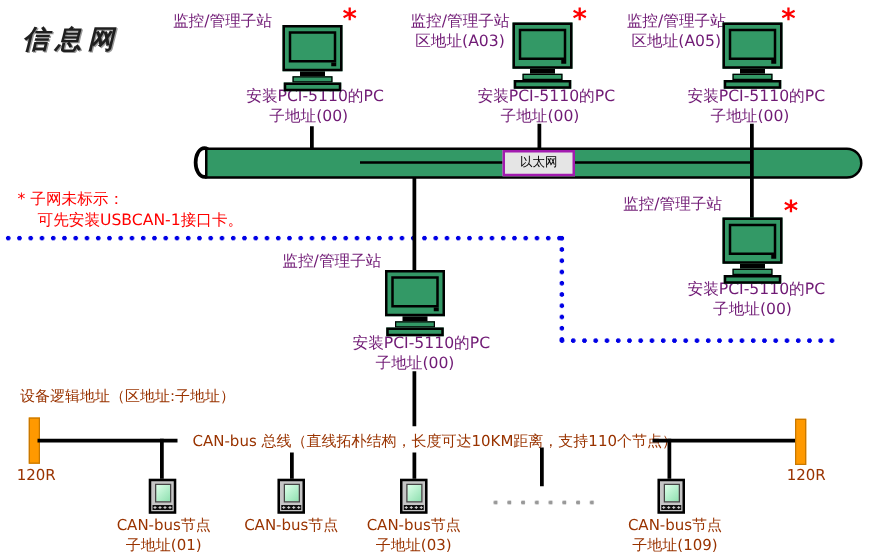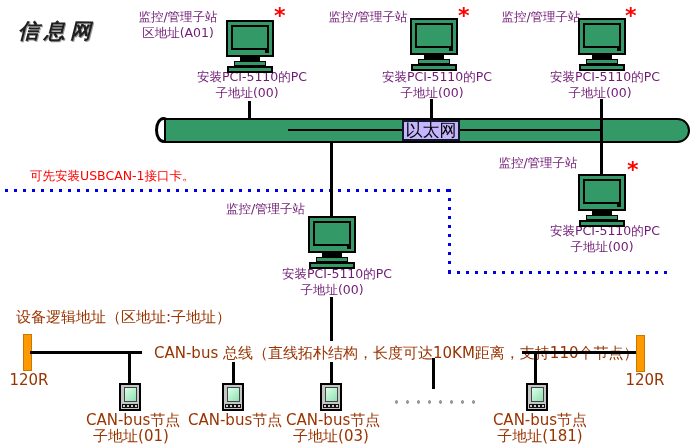--- a/index.html
+++ b/index.html
@@ -15,39 +15,39 @@
     position:absolute;color:#701a75;font-size:12.5px;line-height:16px;
     text-align:center;white-space:nowrap;
   }
   .star{
     position:absolute;color:#FF0000;font-size:22px;font-weight:700;line-height:20px;
   }
   .red-note{
     position:absolute;color:#FF0000;font-size:12.5px;line-height:17px;white-space:nowrap;
   }
   .brown{
-    position:absolute;color:#993300;font-size:15px;line-height:16px;white-space:nowrap;
+    position:absolute;color:#993300;font-size:12px;line-height:16px;white-space:nowrap;
   }
   .brown.center{text-align:center;}
   .vline{position:absolute;width:3px;background:#000;}
   .hline{position:absolute;height:3px;background:#000;}
   
   .pipe-cap{
     position:absolute;left:155px;top:117px;width:17px;height:26px;
     background:#ffffff;border:3px solid #000;border-radius:50%;box-sizing:border-box;z-index:1;
   }
   .pipe{
     position:absolute;left:164px;top:118px;width:526px;height:25px;
     background:#339966;border:2px solid #000;border-radius:0 13px 13px 0;box-sizing:border-box;z-index:1;
   }
   .pipe-seam{position:absolute;left:288px;top:129px;width:312px;height:2px;background:#000;z-index:2;}
   .eth-label{
     position:absolute;left:402px;top:120px;width:58px;height:21px;z-index:3;
-    background:#c4b5fd;border:2px solid #0f172a;box-sizing:border-box;
-    color:#000;font-size:17px;line-height:17px;text-align:center;
+    background:#e5e5e5;border:2px solid #a21caf;box-sizing:border-box;
+    color:#000;font-size:10px;line-height:17px;text-align:center;
   }
   .over-pipe{z-index:4;}
   
   .monitor{position:absolute;width:48px;z-index:5;}
   .mon-body{position:relative;width:48px;height:37px;background:#339966;border:2px solid #000;box-sizing:border-box;}
   .mon-screen{position:absolute;left:3px;top:3px;right:3px;bottom:5px;border:2px solid #000;background:#339966;}
   .mon-dot{position:absolute;right:3px;bottom:2px;width:4px;height:3px;background:#000;}
   .mon-neck{width:20px;height:4px;background:#000;margin:0 auto;}
   .mon-ped{width:32px;height:5px;background:#339966;border:1px solid #000;box-sizing:border-box;margin:0 auto;}
   .mon-base{width:46px;height:7px;background:#339966;border:2px solid #000;box-sizing:border-box;margin:0 auto;}
@@ -79,59 +79,60 @@
 </style>
 </head>
 <body>
 
 <div id="canvas">
 
   <div class="zone-label" style="left:18px;top:17px;">信息网</div>
 
   <div class="glabel" style="left:128px;top:9px;width:100px;">
     <div>监控/管理子站</div>
-    <div>区地址(A01)</div>
   </div>
   <div class="monitor" style="left:226px;top:20px;">
     <div class="mon-body">
       <div class="mon-screen"></div>
       <div class="mon-dot"></div>
     </div>
     <div class="mon-neck"></div>
     <div class="mon-ped"></div>
     <div class="mon-base"></div>
   </div>
   <div class="star" style="left:274px;top:6px;">*</div>
   <div class="glabel" style="left:197px;top:69px;width:100px;">
     <div>安装PCI-5110的PC</div>
     <div>子地址(00)</div>
   </div>
   <div class="vline" style="left:248px;top:101px;height:21px;"></div>
 
   <div class="glabel" style="left:318px;top:9px;width:100px;">
     <div>监控/管理子站</div>
+    <div>区地址(A03)</div>
   </div>
   <div class="monitor" style="left:410px;top:18px;">
     <div class="mon-body">
       <div class="mon-screen"></div>
       <div class="mon-dot"></div>
     </div>
     <div class="mon-neck"></div>
     <div class="mon-ped"></div>
     <div class="mon-base"></div>
   </div>
   <div class="star" style="left:458px;top:6px;">*</div>
   <div class="glabel" style="left:382px;top:69px;width:100px;">
     <div>安装PCI-5110的PC</div>
     <div>子地址(00)</div>
   </div>
   <div class="vline" style="left:430px;top:99px;height:23px;"></div>
 
   <div class="glabel" style="left:491px;top:9px;width:100px;">
     <div>监控/管理子站</div>
+    <div>区地址(A05)</div>
   </div>
   <div class="monitor" style="left:578px;top:18px;">
     <div class="mon-body">
       <div class="mon-screen"></div>
       <div class="mon-dot"></div>
     </div>
     <div class="mon-neck"></div>
     <div class="mon-ped"></div>
     <div class="mon-base"></div>
   </div>
@@ -141,20 +142,21 @@
     <div>子地址(00)</div>
   </div>
 
   <div class="vline over-pipe" style="left:600px;top:99px;height:76px;"></div>
 
   <div class="pipe-cap"></div>
   <div class="pipe"></div>
   <div class="pipe-seam"></div>
   <div class="eth-label">以太网</div>
 
+  <div class="red-note" style="left:14px;top:150px;">* 子网未标示：</div>
   <div class="red-note" style="left:30px;top:167px;">可先安装USBCAN-1接口卡。</div>
 
   <div class="bdot-h" style="left:4px;top:188px;width:448px;"></div>
   <div class="bdot-v" style="left:447px;top:188px;height:87px;"></div>
   <div class="bdot-h" style="left:447px;top:270px;width:225px;"></div>
 
   <div class="vline" style="left:330px;top:142px;height:76px;"></div>
   <div class="glabel" style="left:218px;top:201px;width:95px;">
     <div>监控/管理子站</div>
   </div>
@@ -234,16 +236,16 @@
   </div>
   <div class="brown center" style="left:188px;top:412px;width:90px;">
     <div>CAN-bus节点</div>
   </div>
   <div class="brown center" style="left:286px;top:412px;width:90px;">
     <div>CAN-bus节点</div>
     <div>子地址(03)</div>
   </div>
   <div class="brown center" style="left:492px;top:412px;width:96px;">
     <div>CAN-bus节点</div>
-    <div>子地址(181)</div>
+    <div>子地址(109)</div>
   </div>
 
 </div>
 
 </body></html>

